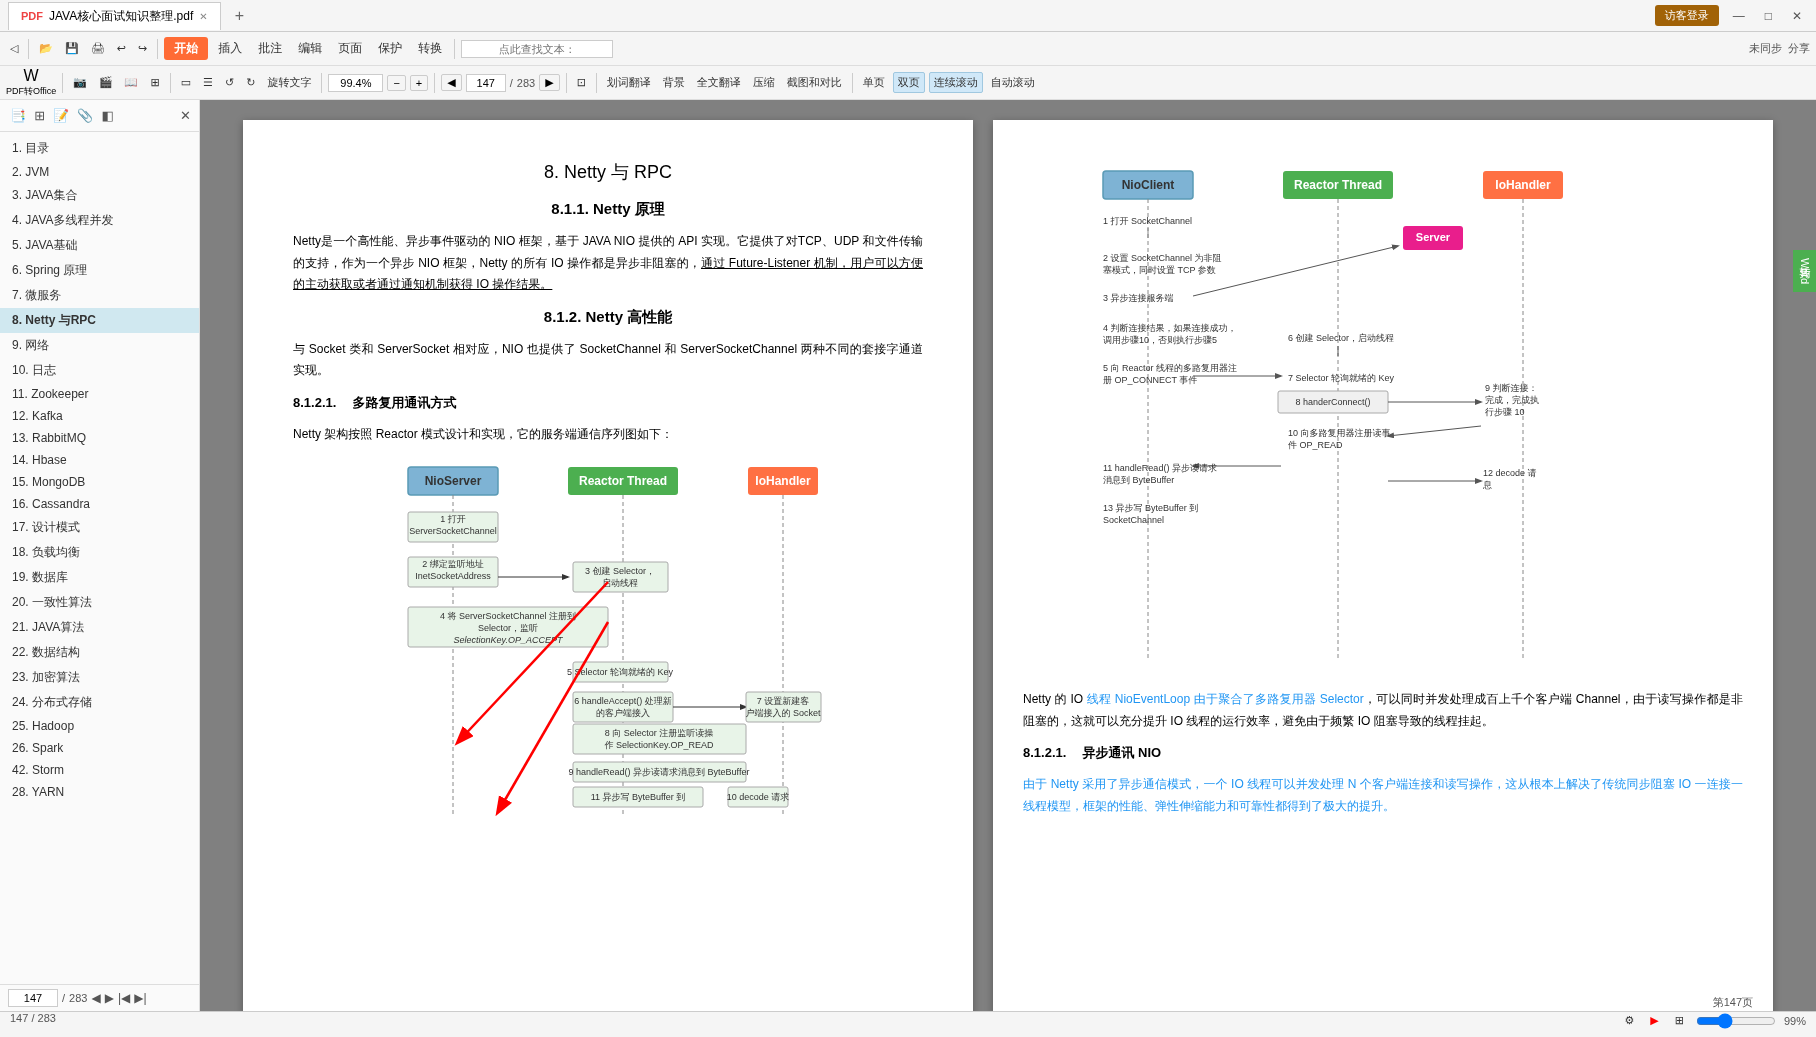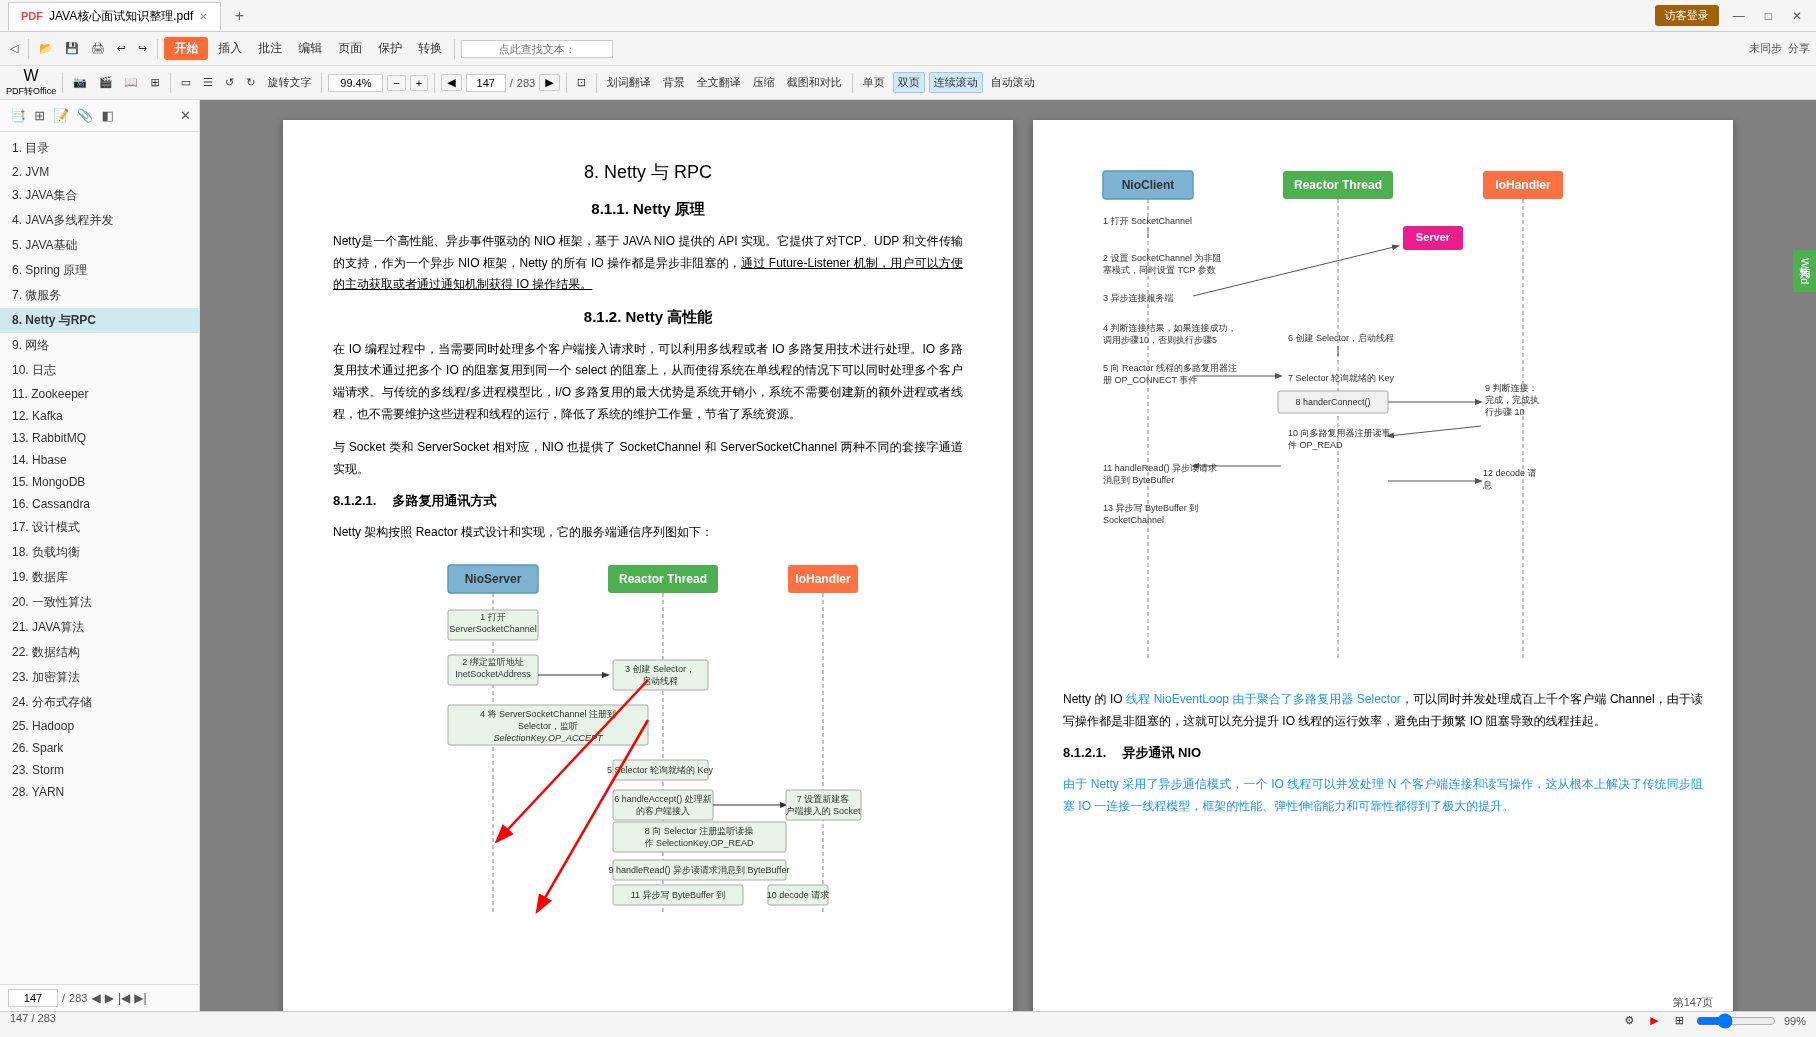--- a/index.html
+++ b/index.html
@@ -204,21 +204,21 @@
       width: 730px;
       min-height: 900px;
       padding: 40px 50px;
       box-shadow: 0 2px 8px rgba(0,0,0,0.3);
       position: relative;
     }
 
     
     .pdf-page-right {
       background: white;
-      width: 700px;
+      width: 780px;
       min-height: 900px;
       padding: 30px 30px;
       box-shadow: 0 2px 8px rgba(0,0,0,0.3);
       position: relative;
     }
 
     .pages-container {
       display: flex;
       gap: 20px;
     }
@@ -390,21 +390,21 @@
         <div class="sidebar-item">17. 设计模式</div>
         <div class="sidebar-item">18. 负载均衡</div>
         <div class="sidebar-item">19. 数据库</div>
         <div class="sidebar-item">20. 一致性算法</div>
         <div class="sidebar-item">21. JAVA算法</div>
         <div class="sidebar-item">22. 数据结构</div>
         <div class="sidebar-item">23. 加密算法</div>
         <div class="sidebar-item">24. 分布式存储</div>
         <div class="sidebar-item">25. Hadoop</div>
         <div class="sidebar-item">26. Spark</div>
-        <div class="sidebar-item">23. Storm</div>
+        <div class="sidebar-item">42. Storm</div>
         <div class="sidebar-item">28. YARN</div>
       </div>
     <div class="sidebar-footer">
       <input type="text" class="page-nav-input" value="147" style="">
       <span class="page-nav-total">/</span>
       <span class="page-nav-total">283</span>
       <button class="page-nav-btn">◀</button>
       <button class="page-nav-btn">▶</button>
       <button class="page-nav-btn">|◀</button>
       <button class="page-nav-btn">▶|</button>
@@ -416,21 +416,20 @@
 
       <div class="pdf-page">
         <h2 class="pdf-h2">8. Netty 与 RPC</h2>
 
         <h3 class="pdf-h3">8.1.1.  Netty 原理</h3>
         <p class="pdf-para">
           Netty是一个高性能、异步事件驱动的 NIO 框架，基于 JAVA NIO 提供的 API 实现。它提供了对TCP、UDP 和文件传输的支持，作为一个异步 NIO 框架，Netty 的所有 IO 操作都是异步非阻塞的，<span class="underline">通过 Future-Listener 机制，用户可以方便的主动获取或者通过通知机制获得 IO 操作结果。</span>
         </p>
 
         <h3 class="pdf-h3">8.1.2.  Netty 高性能</h3>
-        <p class="pdf-para">在 IO 编程过程中，当需要同时处理多个客户端接入请求时，可以利用多线程或者 IO 多路复用技术进行处理。IO 多路复用技术通过把多个 IO 的阻塞复用到同一个 select 的阻塞上，从而使得系统在单线程的情况下可以同时处理多个客户端请求。与传统的多线程/多进程模型比，I/O 多路复用的最大优势是系统开销小，系统不需要创建新的额外进程或者线程，也不需要维护这些进程和线程的运行，降低了系统的维护工作量，节省了系统资源。</p>
         <p class="pdf-para">与 Socket 类和 ServerSocket 相对应，NIO 也提供了 SocketChannel 和 ServerSocketChannel 两种不同的套接字通道实现。</p>
 
         <div class="h4-inline">
           <span class="h4-num">8.1.2.1.</span>
           <span class="h4-title">多路复用通讯方式</span>
         </div>
         <p class="pdf-para">Netty 架构按照 Reactor 模式设计和实现，它的服务端通信序列图如下：</p>
 
         <div class="diagram-container" style="width:440px;">
           <svg width="440" height="360">

